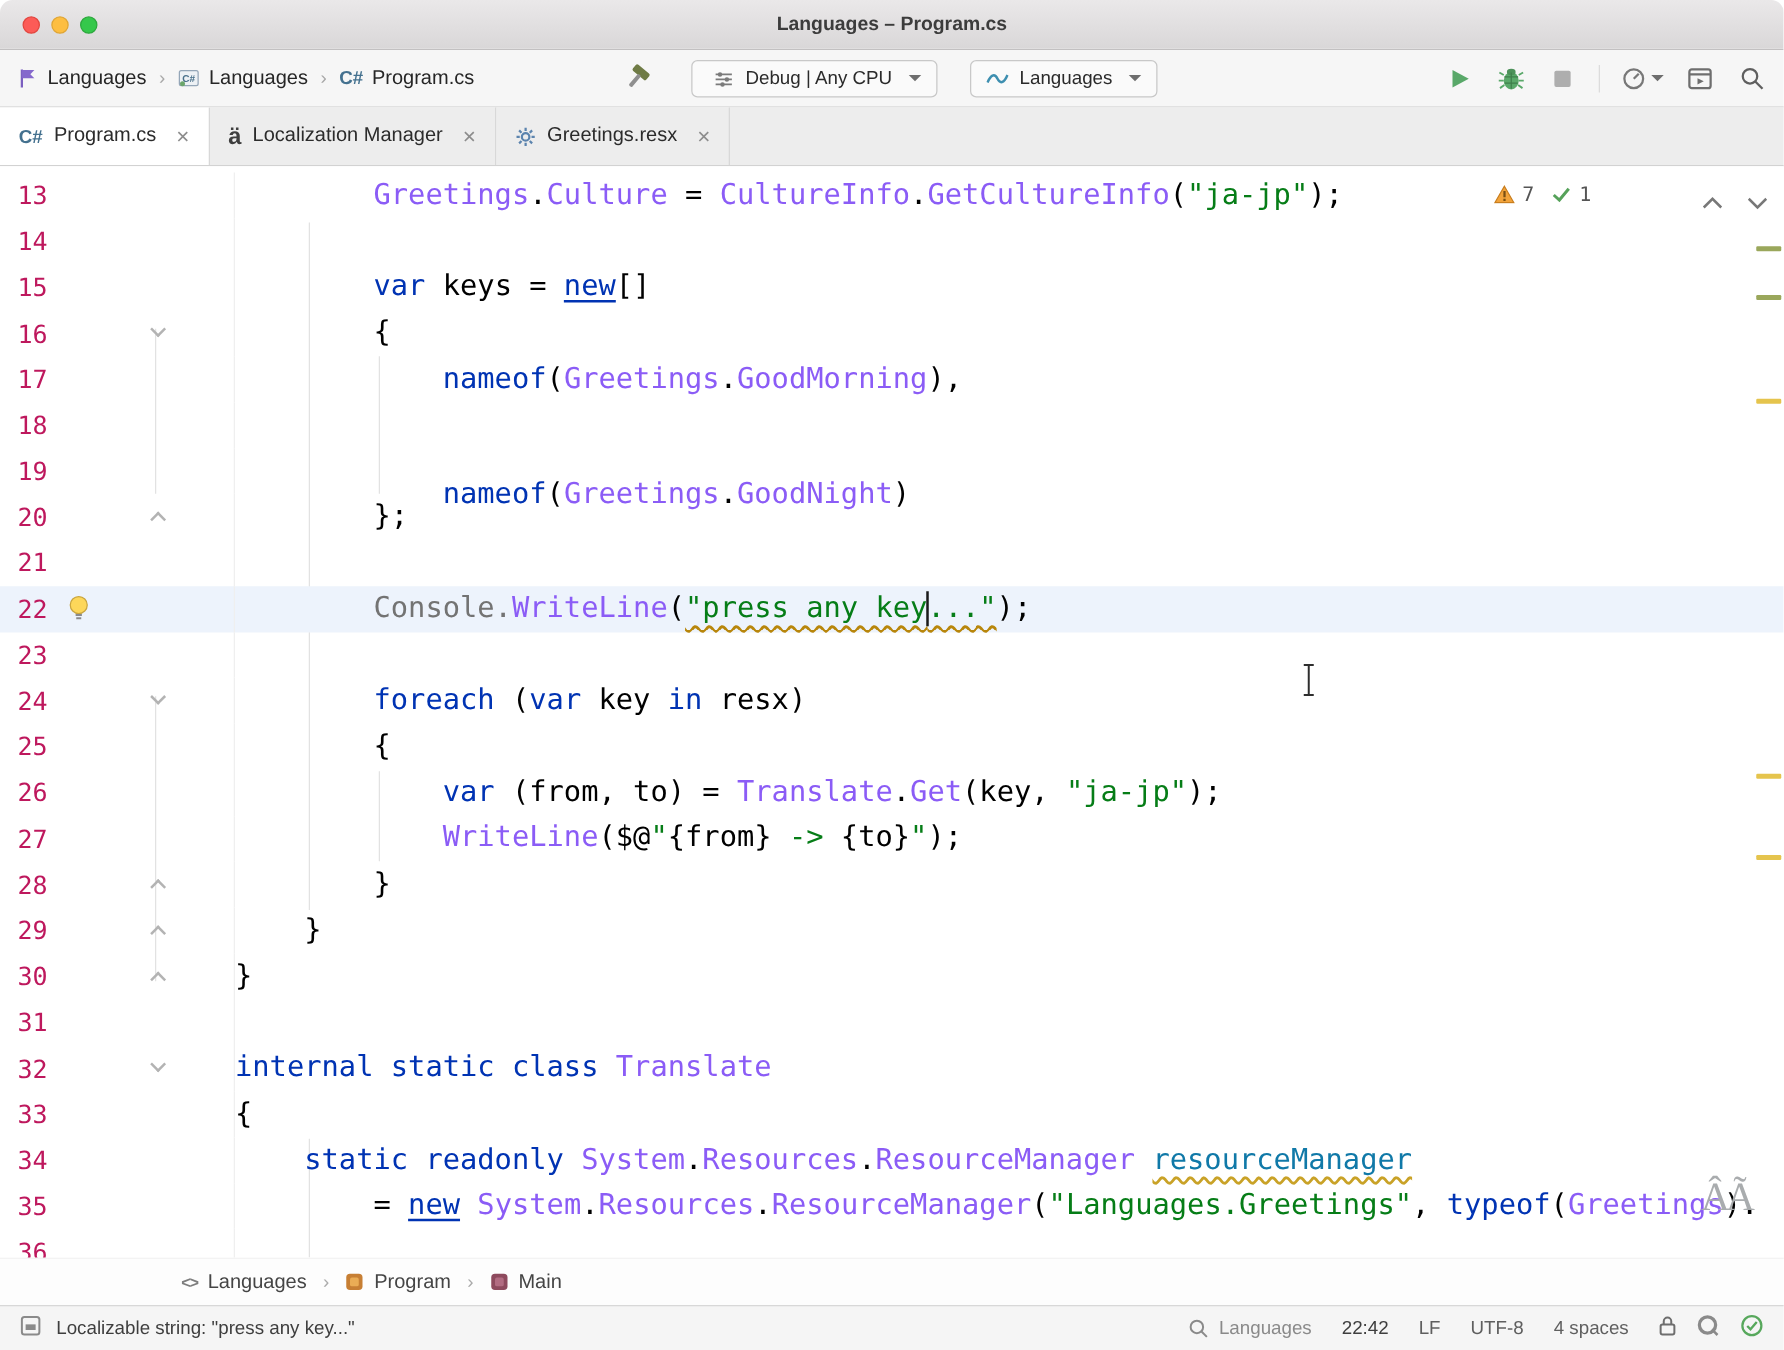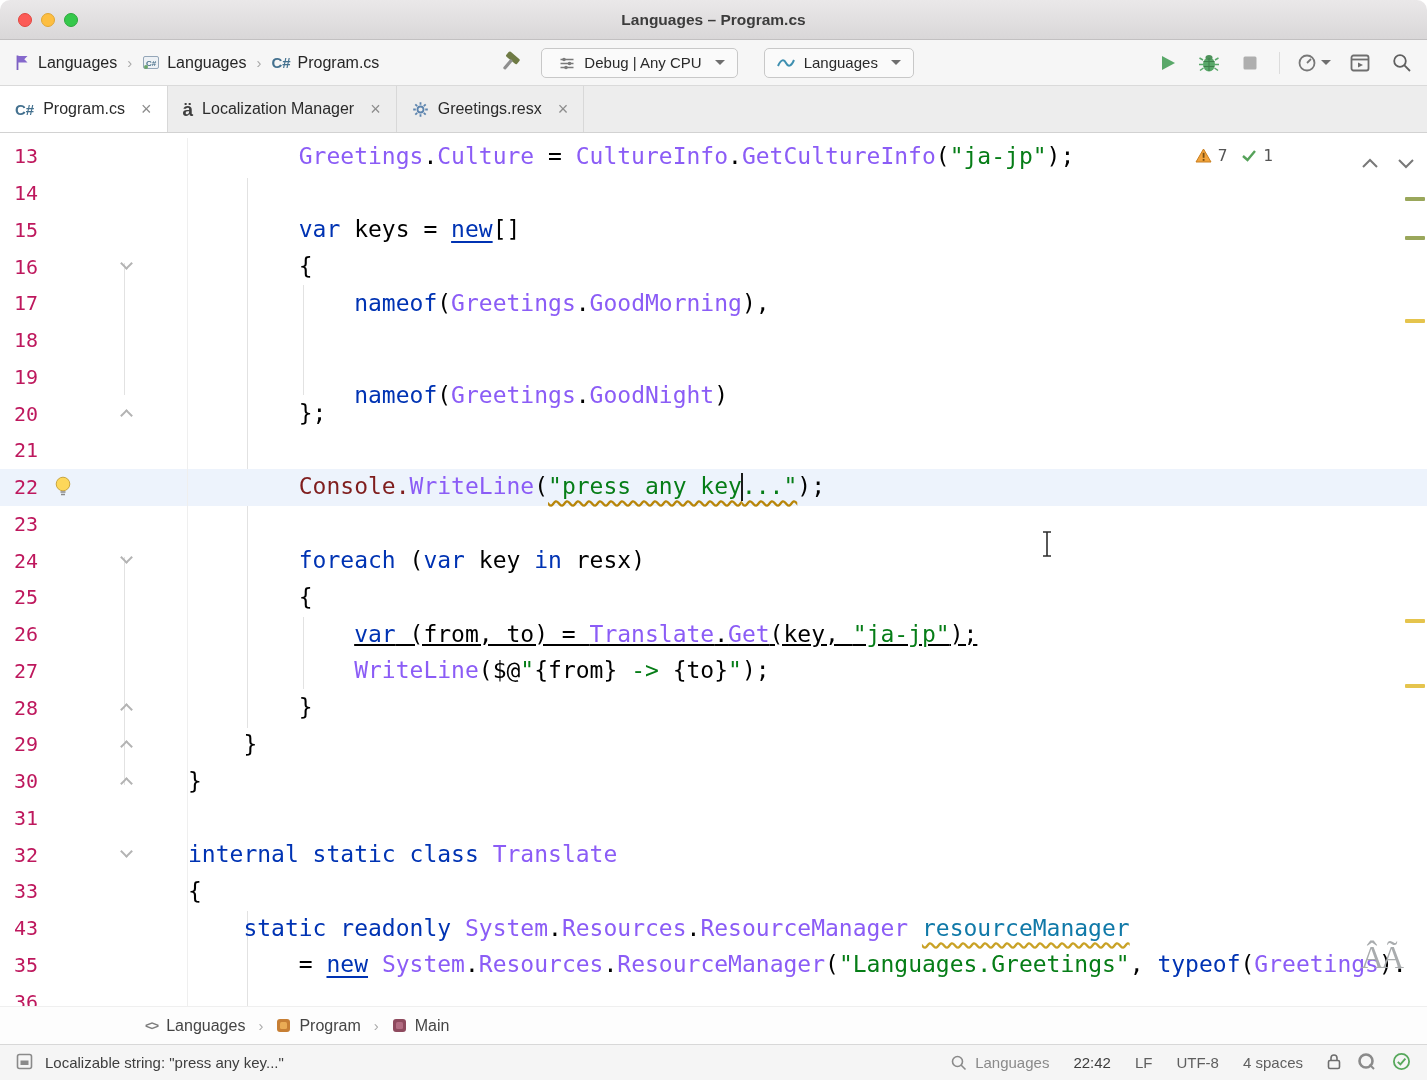--- a/index.html
+++ b/index.html
@@ -22,21 +22,21 @@
     display:flex; align-items:center; padding:0 14px; }
   .crumbs { display:flex; align-items:center; }
   .crumb { display:flex; align-items:center; gap:7px; font-size:16px; color:#262626; }
   .crumb-sep { color:#A8A8A8; margin:0 10px; font-size:15px; }
   .csharp-glyph { font-weight:700; color:#44718F; font-size:15px; }
   .loc-glyph { font-size:19px; font-weight:700; color:#3E3E3E; line-height:1; }
   .bc-code { font-weight:700; color:#7D7D7D; font-size:13px; letter-spacing:-1px; }
   .hammer { margin-left:120px; display:flex; align-items:center; }
   .combo { height:30px; border:1px solid #C8C8C8; border-radius:5px; background:#FAFAFA;
     display:flex; align-items:center; gap:9px; padding:0 12px; font-size:15px; color:#2A2A2A; }
-  .combo.c1 { margin-left:16px;padding-left:17px; }
+  .combo.c1 { margin-left:28px;padding-left:17px; }
   .combo.c2 { margin-left:26px; }
   .arrow { width:0; height:0; border-left:5px solid transparent; border-right:5px solid transparent;
     border-top:5px solid #6E6E6E; margin-left:4px; }
   .run-cluster { display:flex; align-items:center; gap:17px; margin-left:auto; }
   .tbtn { display:flex; align-items:center; justify-content:center; min-width:24px; height:30px; }
   .tsep { width:1px; height:22px; background:#DCDCDC; }
 
   
   .tabbar { height:47px; background:#EDEDED; border-bottom:1px solid #D2D2D2; display:flex; align-items:stretch; }
   .tab { display:flex; align-items:center; gap:9px; padding:0 15px; border-right:1px solid #D8D8D8;
@@ -54,21 +54,21 @@
   .row.hl { background:#EDF3FC; }
   .ln { width:38px; flex:none; text-align:right; color:#be185d; font-size:20px; line-height:1; }
   .gmid { width:150px; flex:none; align-self:stretch; position:relative; border-right:1px solid #EFEFEF; }
   .code { flex:1; white-space:pre; line-height:1; color:#000; }
   .tk-k  { color:#0033B3; }
   .tk-ku { color:#0033B3; text-decoration-line:underline; text-underline-offset:4px; }
   .tk-ty { color:#8b5cf6; }
   .tk-s  { color:#067D17; }
   .tk-sw { color:#067D17; text-decoration-line:underline; text-decoration-style:wavy;
            text-decoration-color:#B8860B; text-underline-offset:6px; }
-  .tk-g  { color:#7f1d1d; }
+  .tk-g  { color:#737373; }
   .tk-p  { color:#000000; }
   .tk-fw { color:#1079A8; text-decoration-line:underline; text-decoration-style:wavy;
            text-decoration-color:#C9A227; text-underline-offset:6px; }
   .caret { display:inline-block; width:2px; height:28px; background:#1A1A1A;
            vertical-align:middle; margin:0 -1px; }
   .fold { position:absolute; left:84px; width:9px; height:9px;
           border-right:2px solid #B3B3B3; border-bottom:2px solid #B3B3B3; }
   .fold.down { transform:rotate(45deg); top:11px; }
   .fold.up   { transform:rotate(-135deg); top:16px; }
   .bulb { position:absolute; left:16px; top:6px; }
@@ -309,21 +309,21 @@
         <span class="code" style="padding-left: 8ch;"><span class="tk-k">foreach</span><span class="tk-p"> (</span><span class="tk-k">var</span><span class="tk-p"> key </span><span class="tk-k">in</span><span class="tk-p"> resx)</span></span>
       </div>
       <div class="row">
         <span class="ln">25</span>
         <span class="gmid"></span>
         <span class="code" style="padding-left: 8ch;"><span class="tk-p">{</span></span>
       </div>
       <div class="row">
         <span class="ln">26</span>
         <span class="gmid"></span>
-        <span class="code" style="padding-left: 12ch; text-decoration: underline;"><span class="tk-k">var</span><span class="tk-p"> (from, to) = </span><span class="tk-ty">Translate</span><span class="tk-p">.</span><span class="tk-ty">Get</span><span class="tk-p">(key, </span><span class="tk-s">"ja-jp"</span><span class="tk-p">);</span></span>
+        <span class="code" style="padding-left: 12ch;"><span class="tk-k">var</span><span class="tk-p"> (from, to) = </span><span class="tk-ty">Translate</span><span class="tk-p">.</span><span class="tk-ty">Get</span><span class="tk-p">(key, </span><span class="tk-s">"ja-jp"</span><span class="tk-p">);</span></span>
       </div>
       <div class="row">
         <span class="ln">27</span>
         <span class="gmid"></span>
         <span class="code" style="padding-left: 12ch;"><span class="tk-ty">WriteLine</span><span class="tk-p">($@</span><span class="tk-s">"</span><span class="tk-p">{from}</span><span class="tk-s"> -&gt; </span><span class="tk-p">{to}</span><span class="tk-s">"</span><span class="tk-p">);</span></span>
       </div>
       <div class="row">
         <span class="ln">28</span>
         <span class="gmid">
           <span class="fold up"></span>
@@ -355,21 +355,21 @@
           <span class="fold down"></span>
         </span>
         <span class="code" style="padding-left: 0ch;"><span class="tk-k">internal static class </span><span class="tk-ty">Translate</span></span>
       </div>
       <div class="row">
         <span class="ln">33</span>
         <span class="gmid"></span>
         <span class="code" style="padding-left: 0ch;"><span class="tk-p">{</span></span>
       </div>
       <div class="row">
-        <span class="ln">43</span>
+        <span class="ln">34</span>
         <span class="gmid"></span>
         <span class="code" style="padding-left: 4ch;"><span class="tk-k">static readonly </span><span class="tk-ty">System</span><span class="tk-p">.</span><span class="tk-ty">Resources</span><span class="tk-p">.</span><span class="tk-ty">ResourceManager</span><span class="tk-p"> </span><span class="tk-fw">resourceManager</span></span>
       </div>
       <div class="row">
         <span class="ln">35</span>
         <span class="gmid"></span>
         <span class="code" style="padding-left: 8ch;"><span class="tk-p">= </span><span class="tk-ku">new</span><span class="tk-p"> </span><span class="tk-ty">System</span><span class="tk-p">.</span><span class="tk-ty">Resources</span><span class="tk-p">.</span><span class="tk-ty">ResourceManager</span><span class="tk-p">(</span><span class="tk-s">"Languages.Greetings"</span><span class="tk-p">, </span><span class="tk-k">typeof</span><span class="tk-p">(</span><span class="tk-ty">Greetings</span><span class="tk-p">).</span></span>
       </div>
       <div class="row">
         <span class="ln">36</span>

